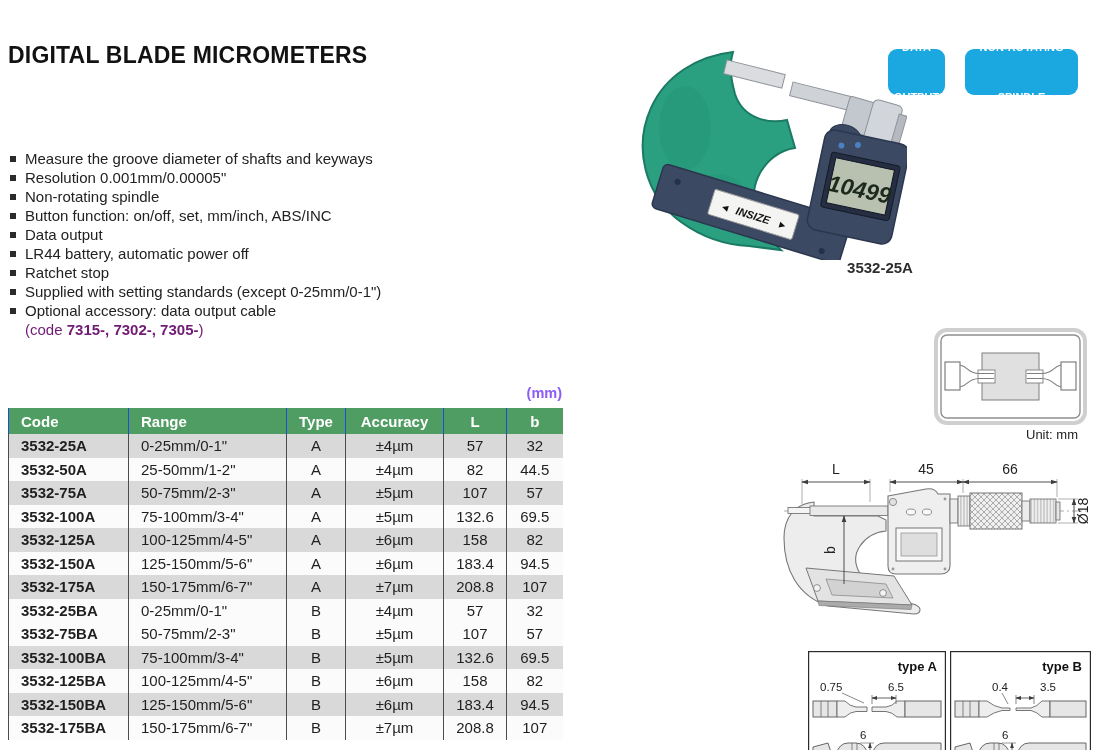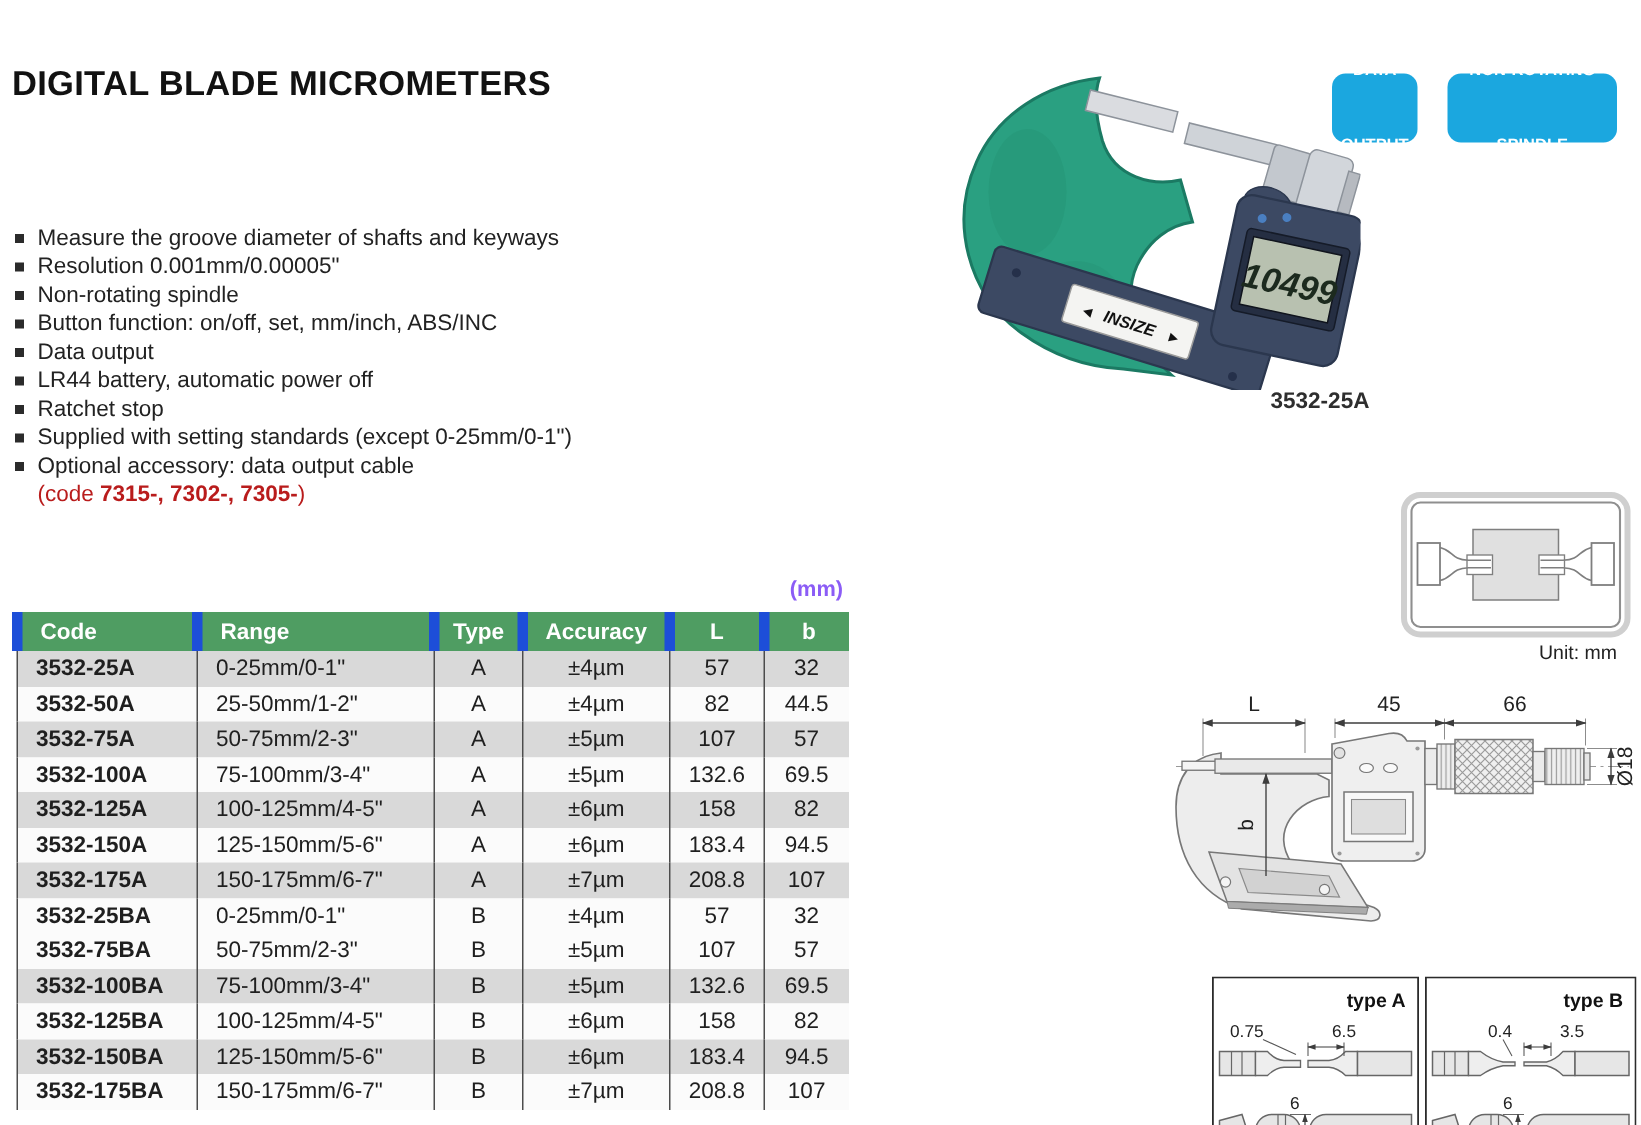--- a/index.html
+++ b/index.html
@@ -11,30 +11,30 @@
 
   .badge{background:#1ba7df;color:#fff;border-radius:9px;font-weight:bold;font-size:11px;
          line-height:1.3;display:flex;flex-direction:column;align-items:center;justify-content:center;text-align:center;gap:35px;}
   #badge-1{left:888px;top:21px;width:57px;height:46px;}
   #badge-2{left:965px;top:21px;width:113px;height:46px;}
 
   #features{left:8px;top:121px;width:480px;}
   #features ul{list-style:none;margin:0;padding:0;}
   #features li{display:flex;font-size:15px;line-height:19px;color:#222;}
   .bullet{width:6px;height:6px;background:#2b2b2b;margin:7px 9px 0 2px;flex:none;}
-  .note-line{padding-left:17px;font-size:15px;line-height:19px;color:#b91c1c;}
+  .note-line{padding-left:17px;font-size:15px;line-height:19px;color:#701a75;}
   .bold{font-weight:bold;}
 
   #model-label{left:818px;top:231px;width:124px;text-align:center;font-weight:bold;font-size:15px;color:#2e2e2e;}
 
   #mm-note{left:440px;top:357px;width:122px;text-align:right;font-weight:bold;font-size:14.5px;color:#8b5cf6;}
 
   #spec-table{left:8px;top:380px;width:554px;border-collapse:collapse;table-layout:fixed;}
   #spec-table th{background:#4f9d62;color:#fff;font-size:15px;font-weight:bold;height:26px;padding:0;
-                 border-left:7px solid #1d4ed8;text-align:center;}
+                 border-left:1px solid #1d4ed8;text-align:center;}
   #spec-table td{height:23.5px;font-size:15px;padding:0;text-align:center;border-left:1px solid #4c4c4c;color:#1f1f1f;}
   #spec-table th.l,#spec-table td.l{text-align:left;padding-left:12px;}
   #spec-table td.code{font-weight:bold;}
   #spec-table tr.g td{background:#d9d9d9;}
   #spec-table tr.w td{background:#fbfbfb;}
 
   #unit-label{left:994px;top:399px;width:84px;text-align:right;font-size:13px;color:#222;}
 
   svg text{font-family:"Liberation Sans",sans-serif;}
   .dimtxt{font-size:14px;fill:#222;}

